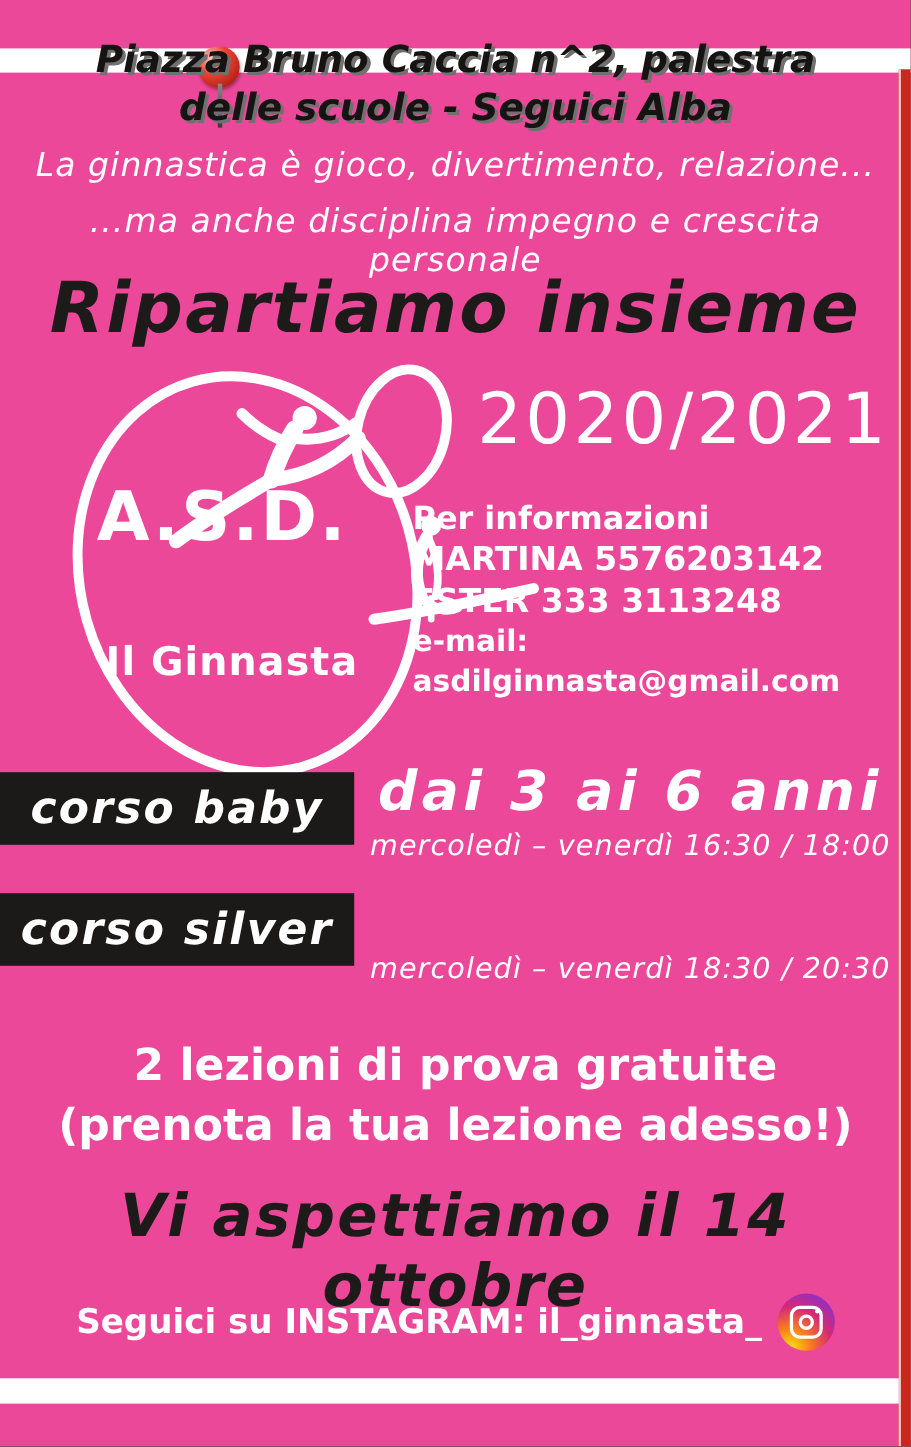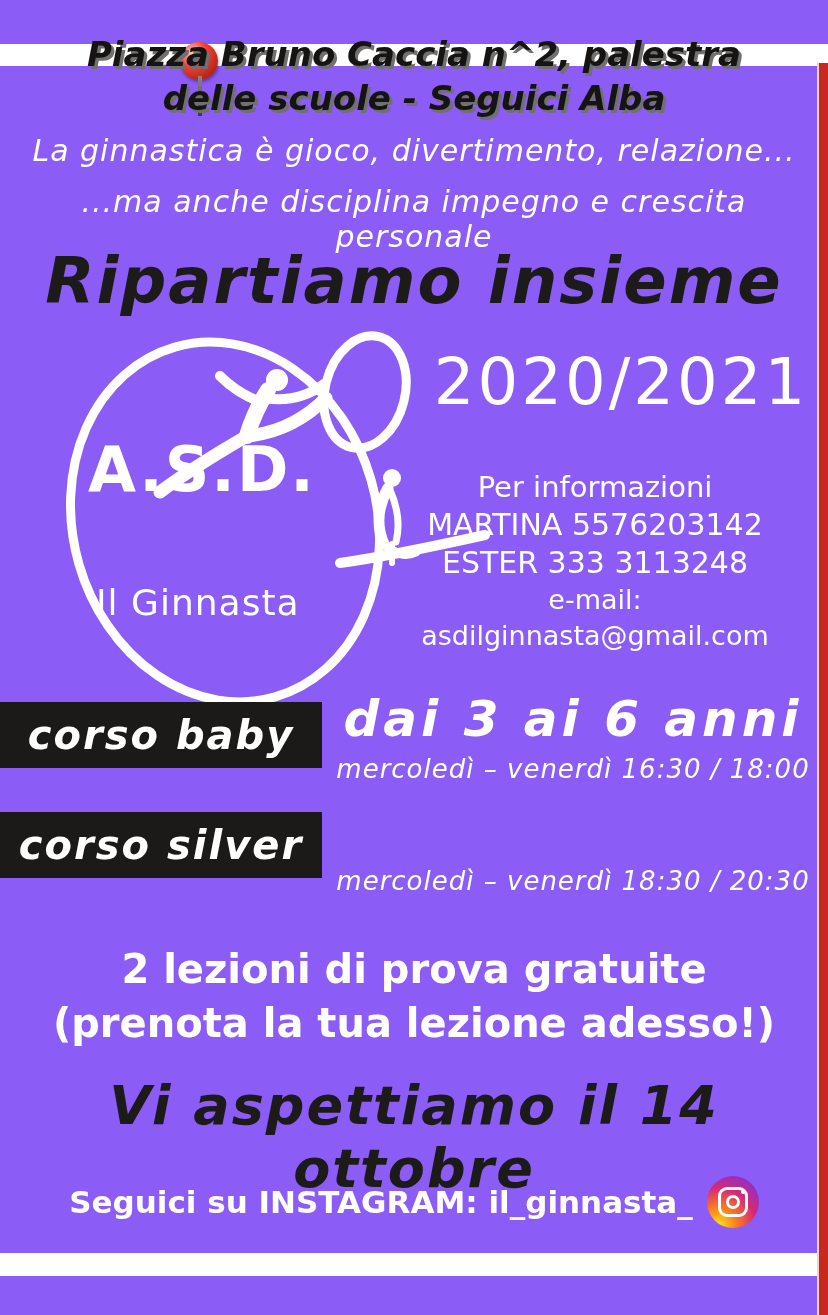--- a/index.html
+++ b/index.html
@@ -1,18 +1,18 @@
 <!DOCTYPE html>
 <html><head>
 <meta charset="utf-8">
 <style>
   html,body{margin:0;padding:0;background:#4a4a4a;}
   .poster{
     position:relative;width:828px;height:1315px;margin:0 auto;
-    background:#8b5cf6;overflow:hidden;
+    background:#ec4899;overflow:hidden;
     font-family:"DejaVu Sans", sans-serif;
   }
   .abs{position:absolute;}
   .center{left:0;width:100%;text-align:center;}
 
   
   .stripe-top{top:44px;left:0;width:100%;height:22px;background:#ffffff;}
   .stripe-bottom{top:1253px;left:0;width:817px;height:23px;background:#ffffff;}
   .right-strip{top:63px;right:0;width:9px;height:1252px;background:#c8291c;border-left:2px solid #f3cfc7;}
 
@@ -32,25 +32,25 @@
   .script{font-style:italic;}
   .tagline{font-size:30px;color:#ffffff;letter-spacing:1px;font-weight:500;}
   .tag1{top:133px;}
   .tag2{top:184px;}
 
   .title{top:244px;font-size:64px;font-weight:700;color:#1d1b1a;letter-spacing:2px;}
 
   
   .logo-svg{left:40px;top:330px;}
   .asd{left:88px;top:433px;font-size:62px;font-weight:800;color:#ffffff;letter-spacing:2px;}
-  .ginnasta{left:96px;top:582px;font-size:36px;font-weight:400;color:#ffffff;letter-spacing:1px;}
+  .ginnasta{left:96px;top:582px;font-size:36px;font-weight:700;color:#ffffff;letter-spacing:1px;}
 
   .season{left:430px;top:345px;width:382px;text-align:center;font-size:64px;color:#ffffff;letter-spacing:3px;font-weight:400;}
 
-  .contacts{left:375px;top:452px;width:440px;text-align:center;color:#ffffff;font-weight:400;margin-top:16px;}
+  .contacts{left:375px;top:452px;width:440px;text-align:left;color:#ffffff;font-weight:700;}
   .contacts .c-head{font-size:29px;line-height:38px;}
   .contacts .c-line{font-size:30px;line-height:38px;}
   .contacts .c-mail{font-size:27px;line-height:36px;}
 
   .notice{left:305px;top:616px;width:515px;text-align:center;color:#1d1b1a;font-weight:700;font-size:26px;line-height:34px;}
 
   
   .course-box{left:0;width:322px;height:66px;background:#1b1a18;display:flex;align-items:center;justify-content:center;}
   .box-baby{top:702px;}
   .box-silver{top:812px;}

